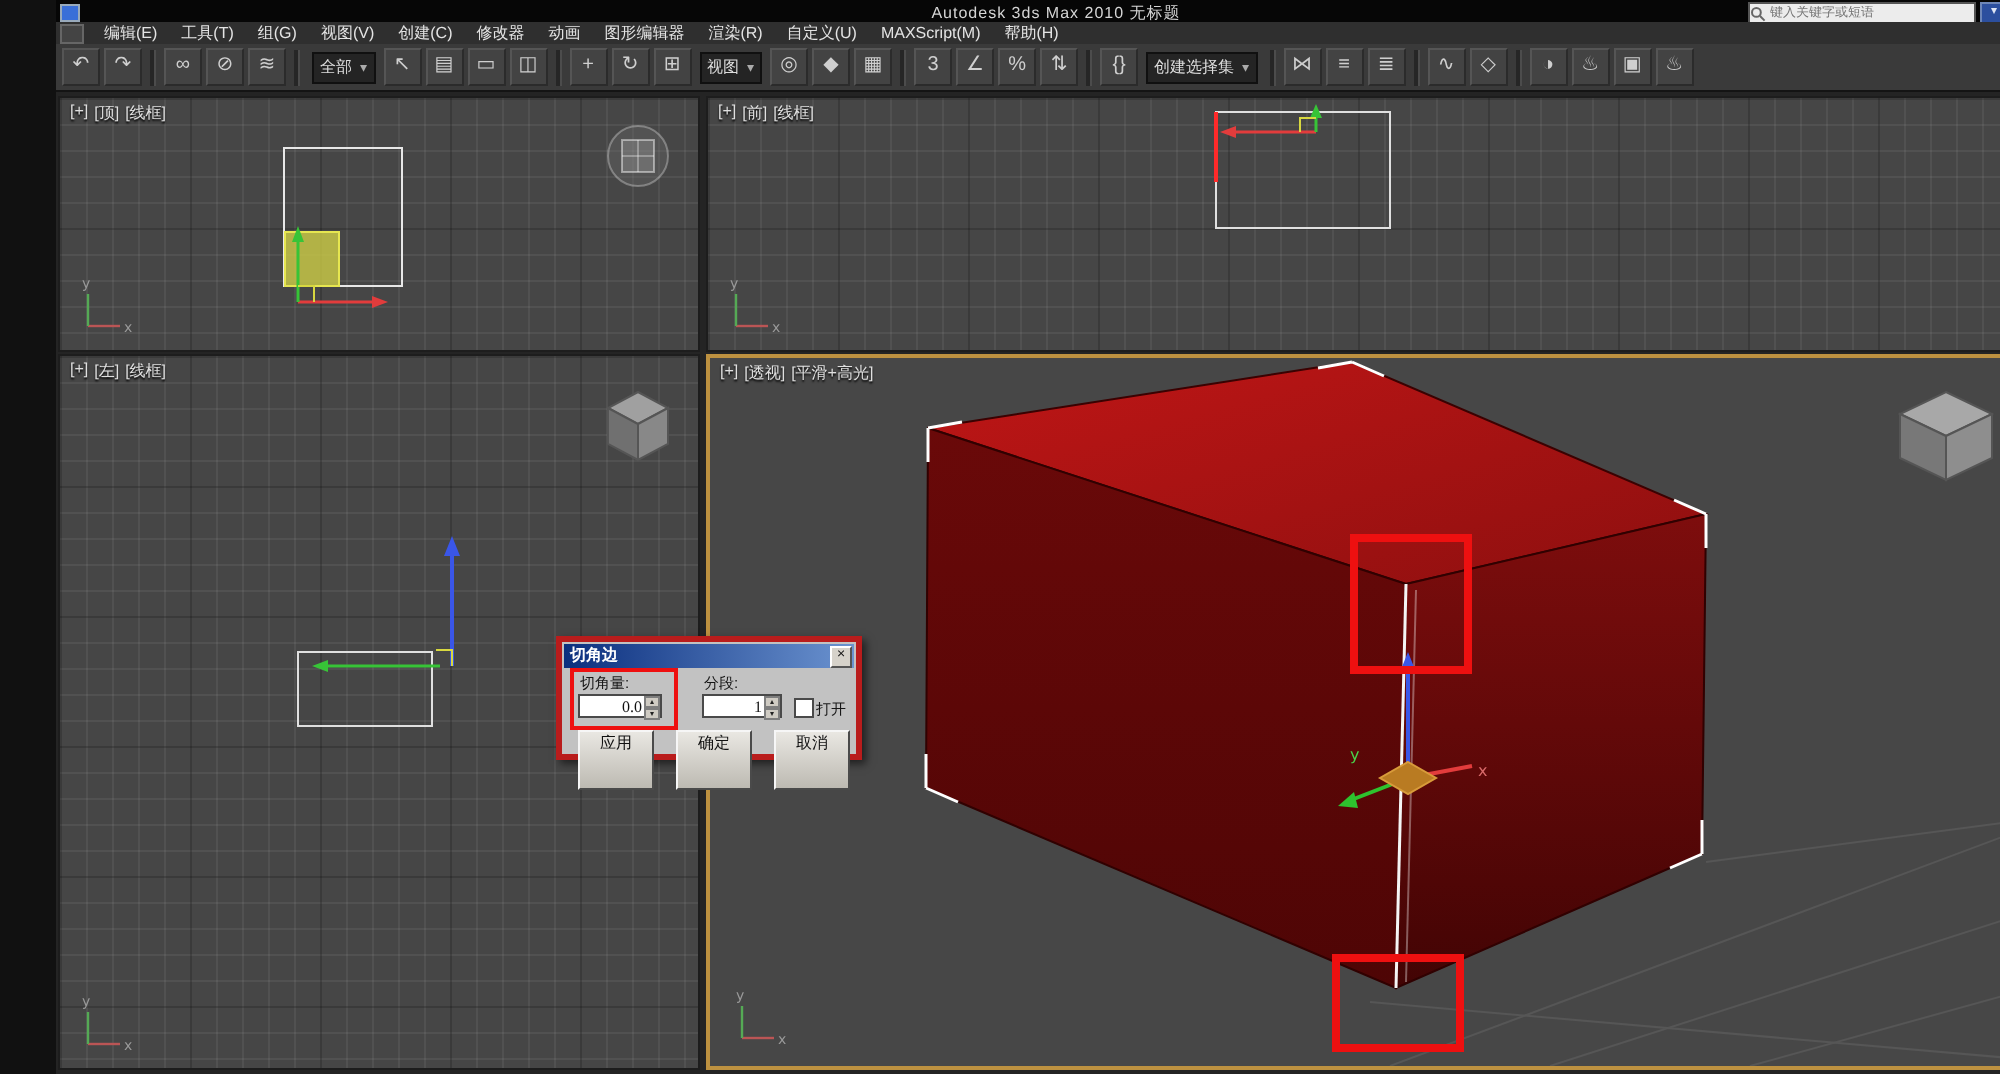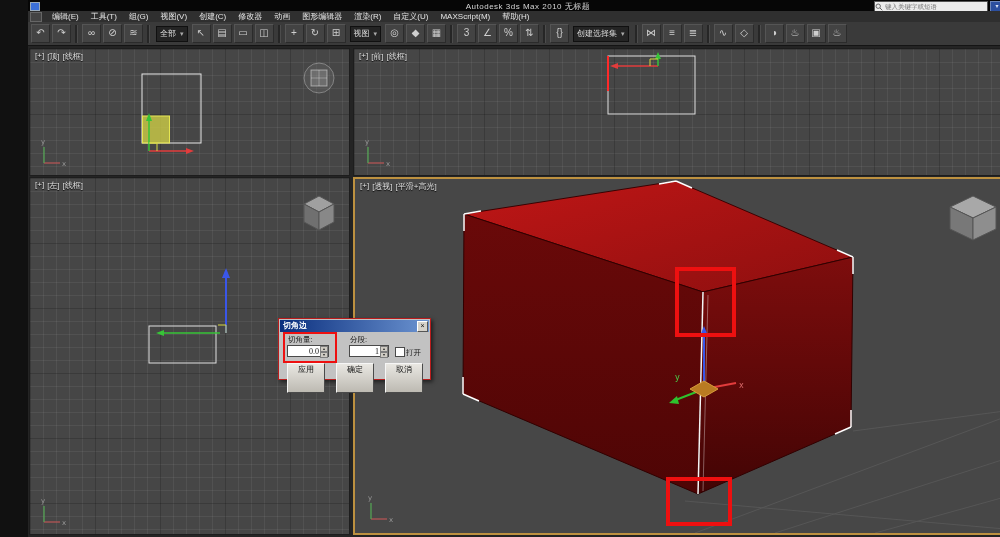--- a/index.html
+++ b/index.html
@@ -44,21 +44,21 @@
   .vp.active{border:2px solid #bd9140;}
   .vp svg{position:absolute;left:0;top:0;}
   .vp-label{position:absolute;top:2px;left:5px;display:flex;gap:3px;font-size:8px;
        color:#e0e0e0;text-shadow:0 1px 1px #000;z-index:3;}
   
   .cstrip{position:absolute;left:981px;top:0;width:19px;height:491px;background:#343434;border-left:1px solid #181818;}
   .cstrip .ptab{position:absolute;width:8px;height:8px;background:#4b4b4b;border:1px solid #222;}
   .stub{position:absolute;left:1px;width:16px;border:1px solid #262626;}
   
   .dialog{position:absolute;left:250px;top:318px;width:153px;height:62px;background:#c2c2c2;
-       border:1px solid #b91c1c;box-shadow:2px 2px 4px rgba(0,0,0,.55);z-index:20;box-sizing:border-box;}
+       border:3px solid #b91c1c;box-shadow:2px 2px 4px rgba(0,0,0,.55);z-index:20;box-sizing:border-box;}
   .dlg-title{position:absolute;left:1px;top:1px;right:1px;height:12px;
        background:linear-gradient(90deg,#0b2f7e,#6b93d0);color:#fff;font-size:8px;
        font-weight:bold;line-height:12px;padding-left:3px;}
   .dlg-close{position:absolute;right:2px;top:2px;width:9px;height:9px;background:#d6d2ca;
        border:1px solid #555;border-top-color:#fff;border-left-color:#fff;color:#111;
        font-size:7px;line-height:7px;text-align:center;}
   .dlg-label{position:absolute;font-size:7.5px;color:#161616;}
   .spin{position:absolute;height:12px;background:#fff;border:1px solid #4a4a4a;box-sizing:border-box;font-family:Liberation Serif, serif;}
   .spin .val{position:absolute;right:9px;top:1px;font-size:8px;color:#111;}
   .spin .arrows{position:absolute;right:0;top:0;bottom:0;width:8px;display:flex;flex-direction:column;}

